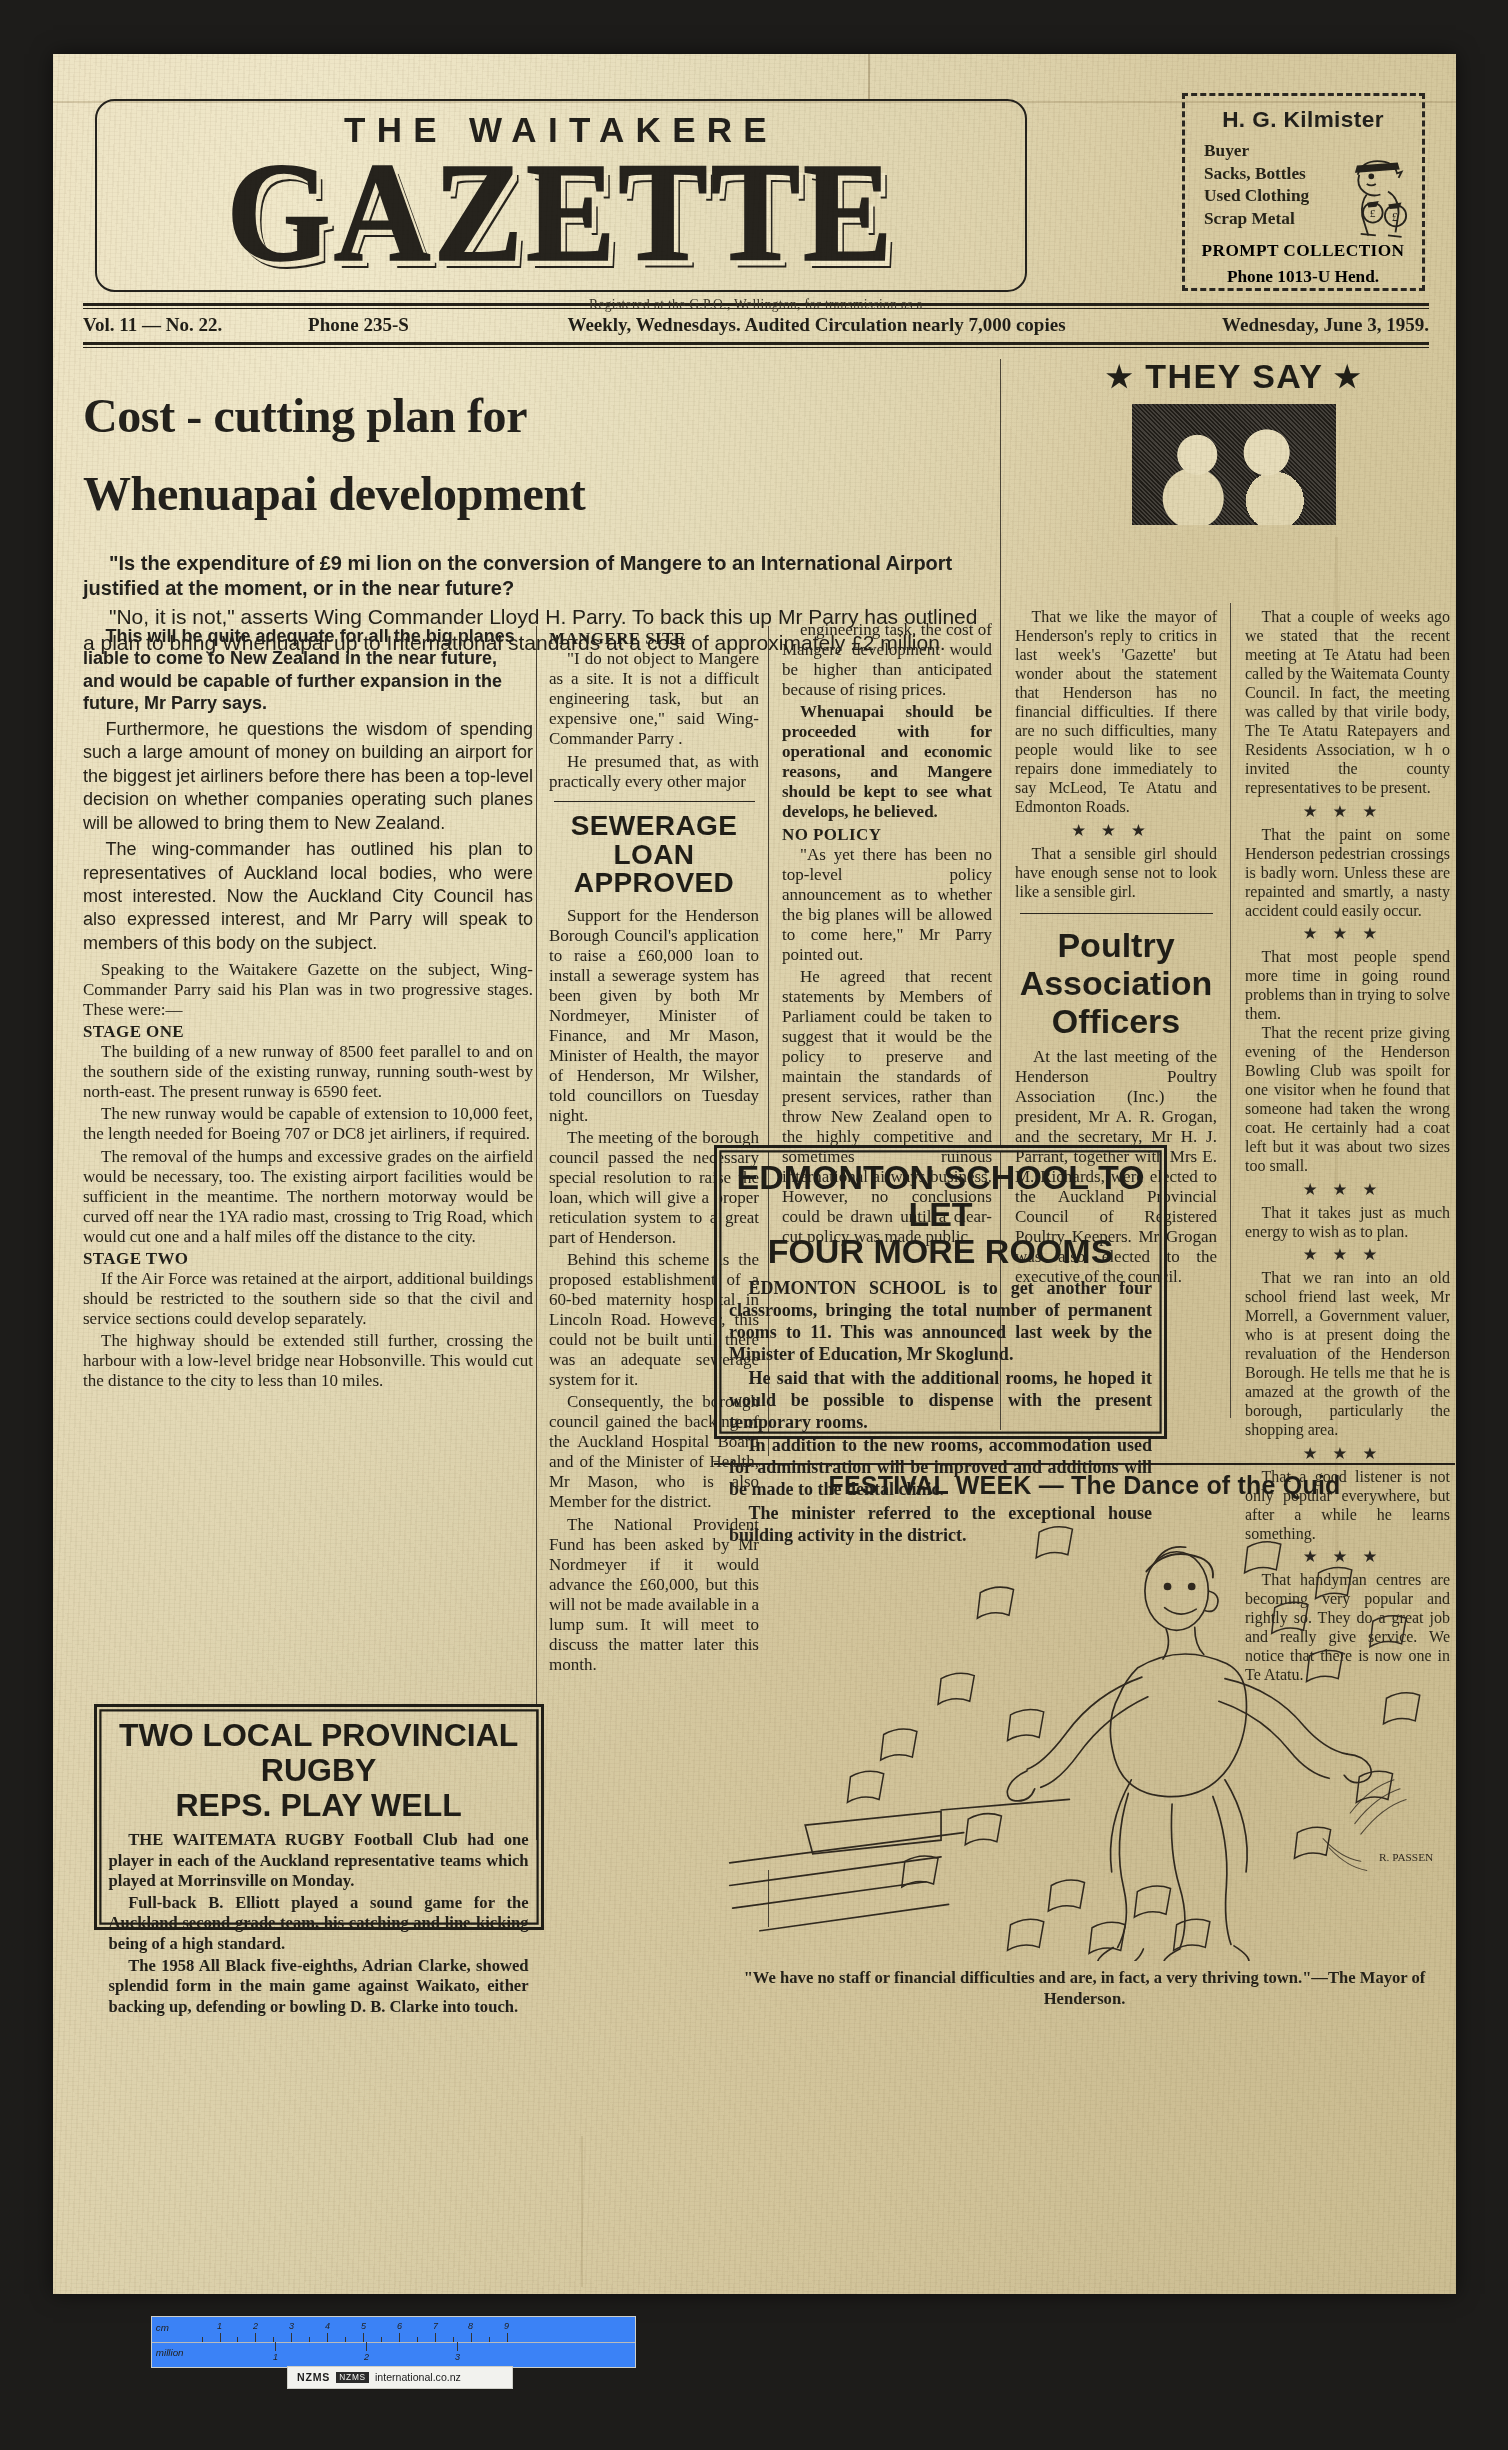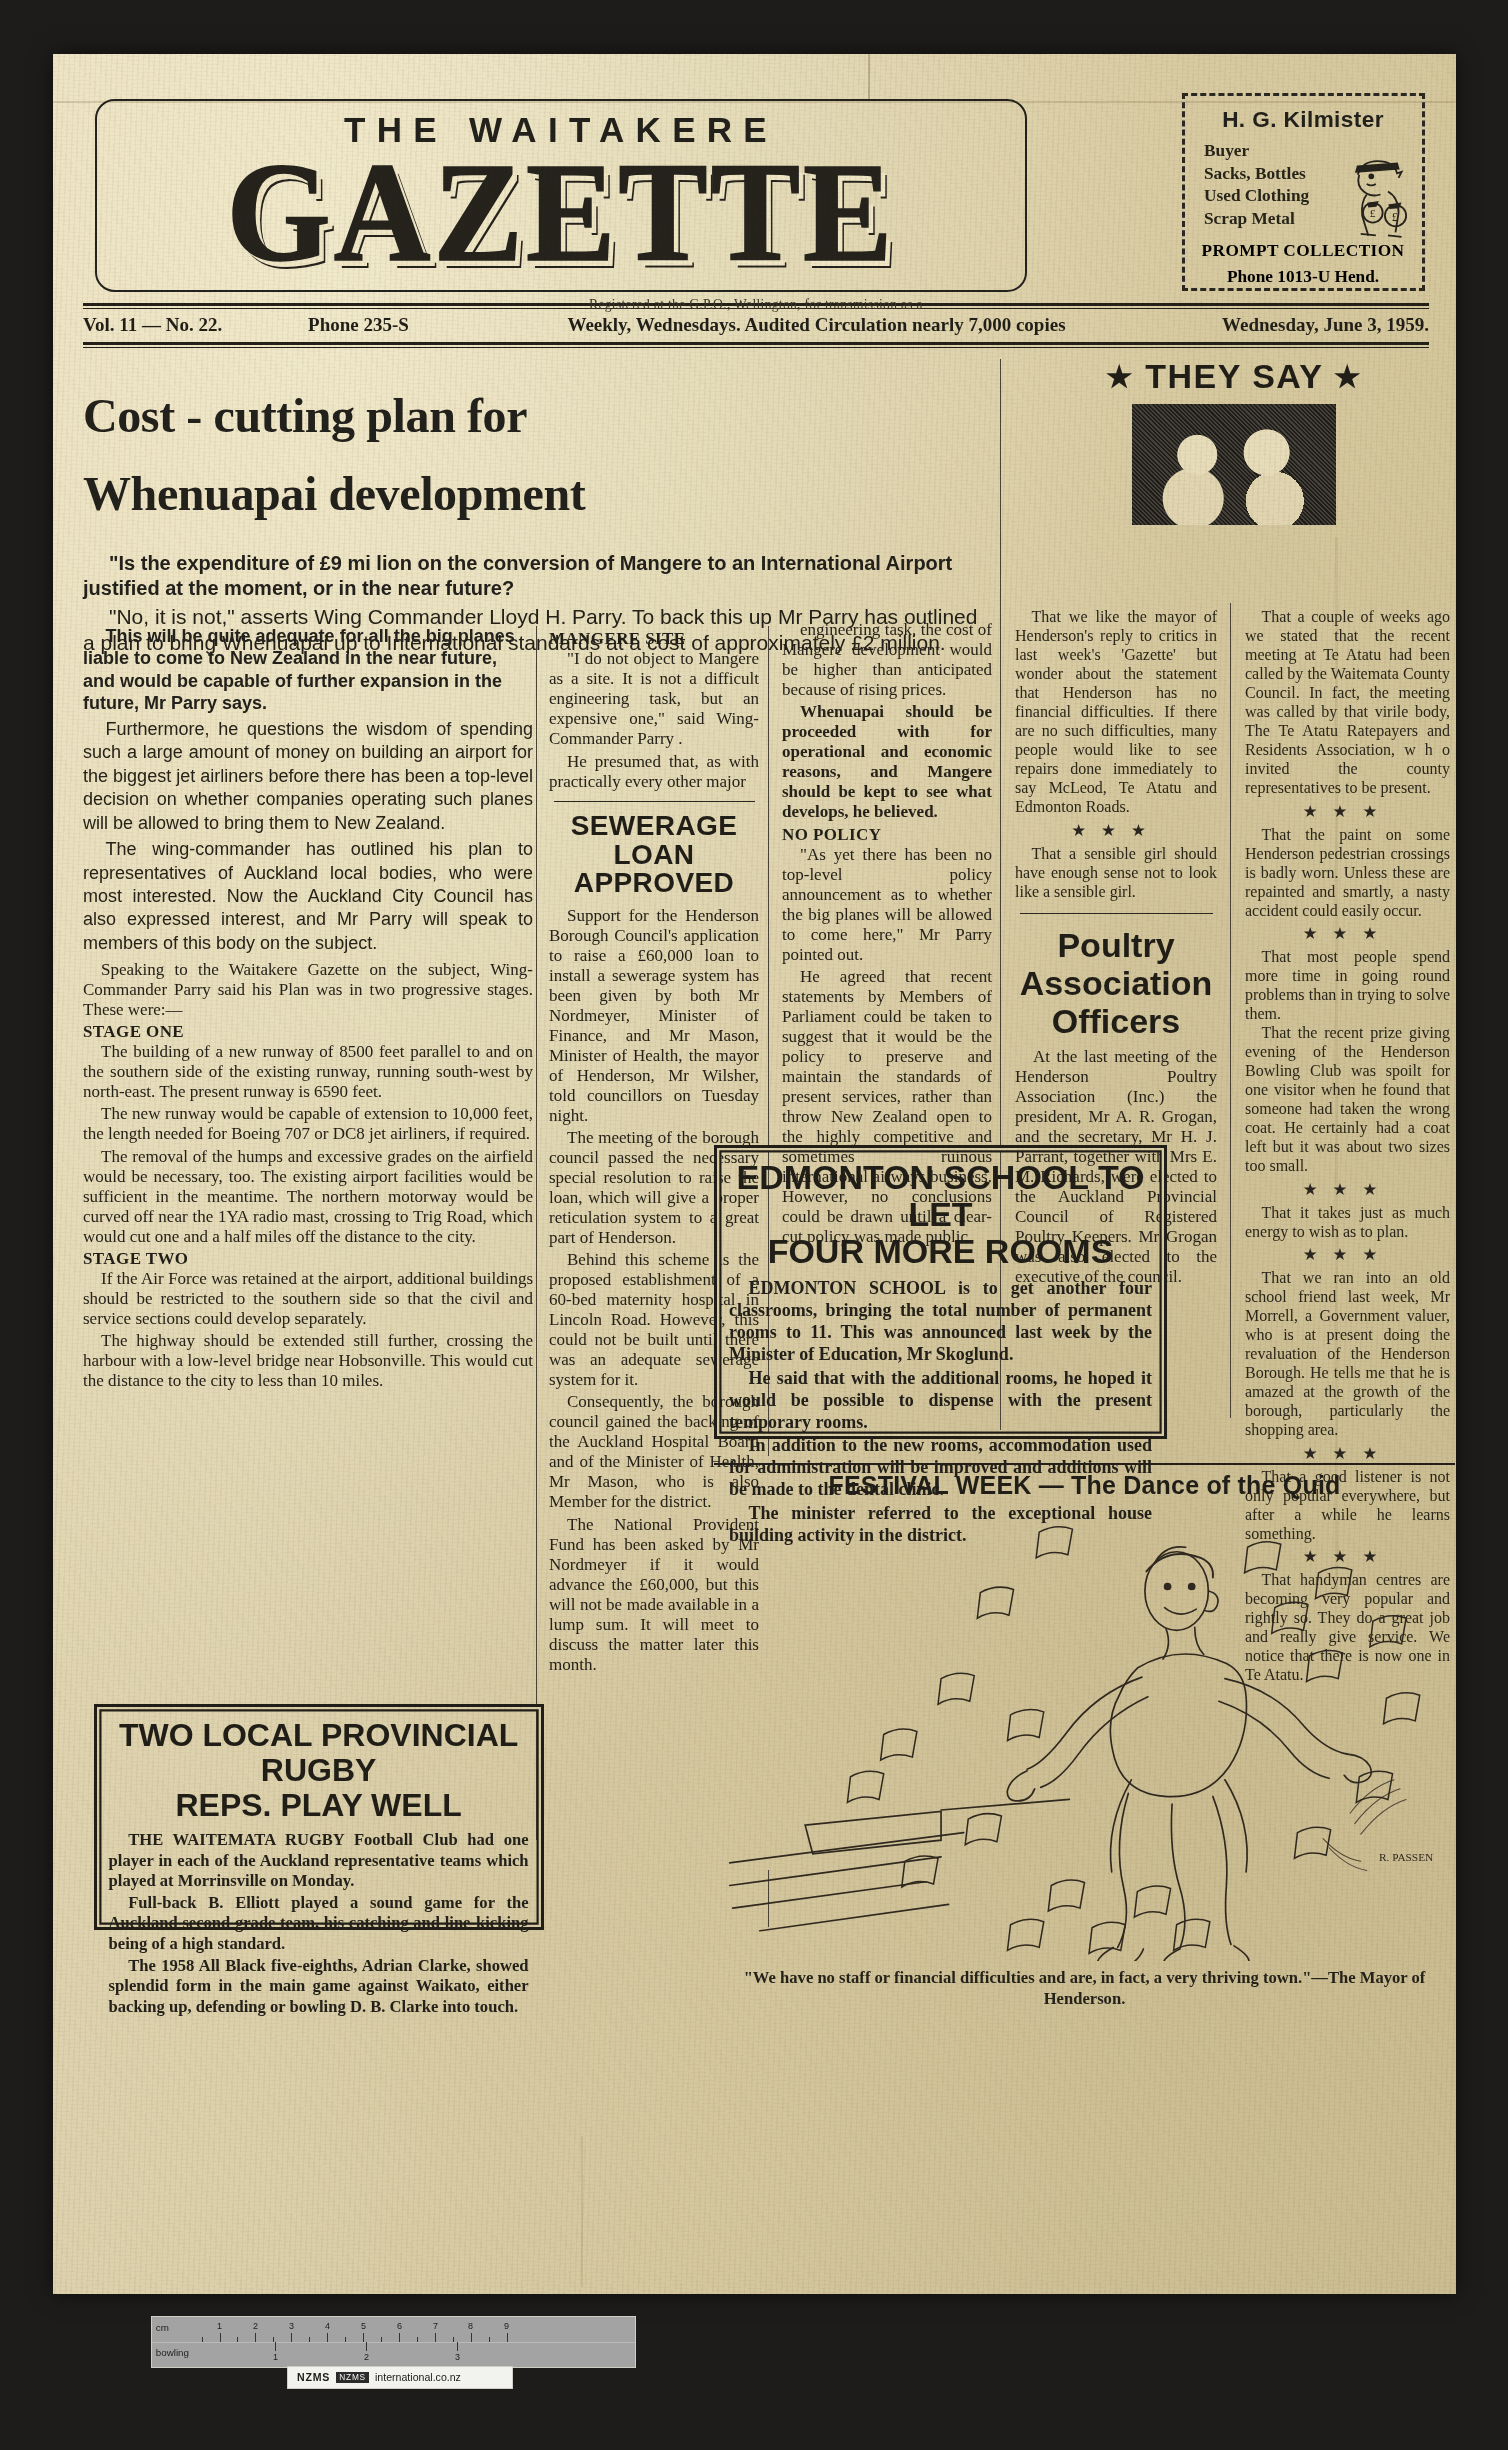--- a/index.html
+++ b/index.html
@@ -153,21 +153,21 @@
 
   
   .fest-title{
     font-family:"Liberation Sans",sans-serif;font-weight:bold;font-size:25px;
     text-align:center;color:#201e17;letter-spacing:0.2px;
   }
   .fest-panel{position:relative;height:453px;margin-top:7.5px;background:transparent;overflow:hidden;}
   .fest-cap{font-family:"Liberation Serif",serif;font-weight:bold;font-size:16.6px;line-height:21px;text-align:center;color:#252219;margin-top:6px;}
 
   
-  #ruler{position:absolute;left:151px;top:2316px;width:483px;height:50px;background:#a3a3a3;border:0.8px solid #cfcfc8;}
+  #ruler{position:absolute;left:151px;top:2316px;width:483px;height:50px;background:#3b82f6;border:0.8px solid #cfcfc8;font-style:italic;}
   .r-cm,.r-in{position:absolute;left:0;right:0;height:25px;}
   .r-cm{top:0;border-bottom:0.8px solid #bbb;}
   .r-in{top:25px;}
   .rlab{position:absolute;left:3.8px;top:4.5px;font-family:"Liberation Sans",sans-serif;font-size:9.8px;color:#222;}
   .tick{position:absolute;bottom:0;width:0.8px;background:#333;}
   .tnum{position:absolute;font-family:"Liberation Sans",sans-serif;font-size:9px;color:#222;}
   #strip{position:absolute;left:287px;top:2366px;width:226px;height:22.6px;background:#f2f2ee;border:0.8px solid #cfcfc8;
           font-family:"Liberation Sans",sans-serif;font-size:10.6px;color:#1c1c1c;display:flex;align-items:center;gap:6px;padding-left:9px;box-sizing:border-box;}
   .nzms-mark{display:inline-block;background:#2b2b2b;color:#f2f2ee;font-size:8.3px;padding:0.8px 3px;letter-spacing:0.8px;}
 </style>
@@ -457,21 +457,21 @@
           <div class="tick" style="left: 265px; height: 5.3px;"></div>
           <div class="tick" style="left: 319px; height: 9px;"></div>
           <span class="tnum" style="left: 316px; top: 3.8px;">8</span>
           <div class="tick" style="left: 301px; height: 5.3px;"></div>
           <div class="tick" style="left: 355px; height: 9px;"></div>
           <span class="tnum" style="left: 352px; top: 3.8px;">9</span>
           <div class="tick" style="left: 337px; height: 5.3px;"></div>
         </div>
     </div>
     <div class="r-in">
-      <span class="rlab">bowling</span>
+      <span class="rlab">million</span>
       <div id="inticks">
           <div class="tick" style="left: 123px; height: 9px; bottom: auto; top: 0px;"></div>
           <span class="tnum" style="left: 121px; top: 9.8px;">1</span>
           <div class="tick" style="left: 214px; height: 9px; bottom: auto; top: 0px;"></div>
           <span class="tnum" style="left: 212px; top: 9.8px;">2</span>
           <div class="tick" style="left: 305px; height: 9px; bottom: auto; top: 0px;"></div>
           <span class="tnum" style="left: 303px; top: 9.8px;">3</span>
         </div>
     </div>
   </div>

